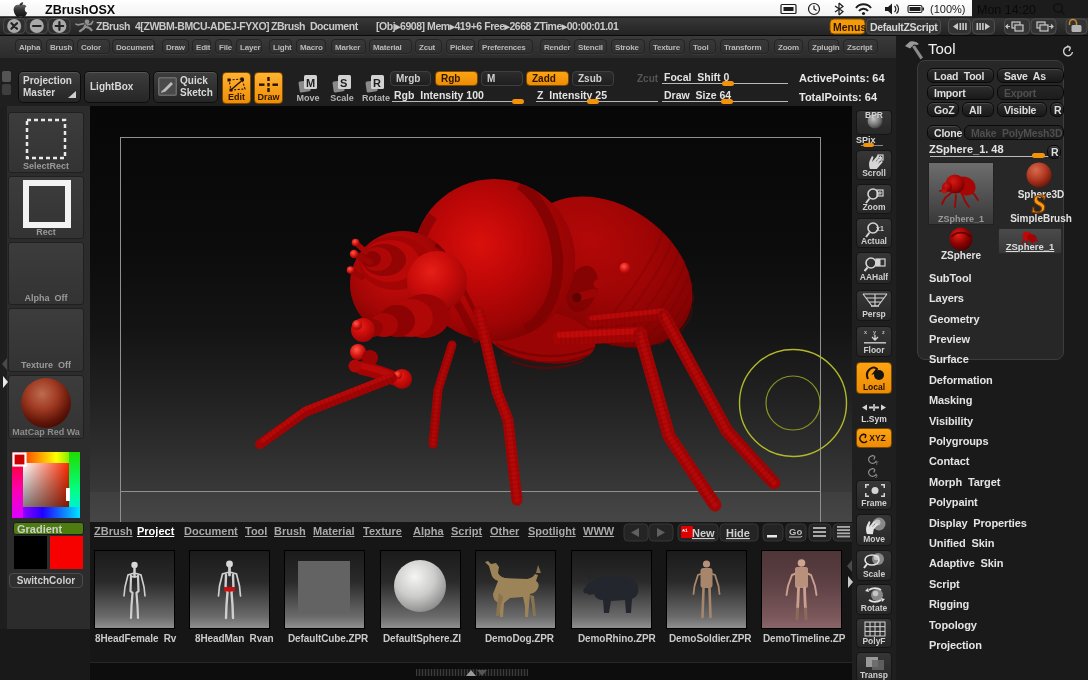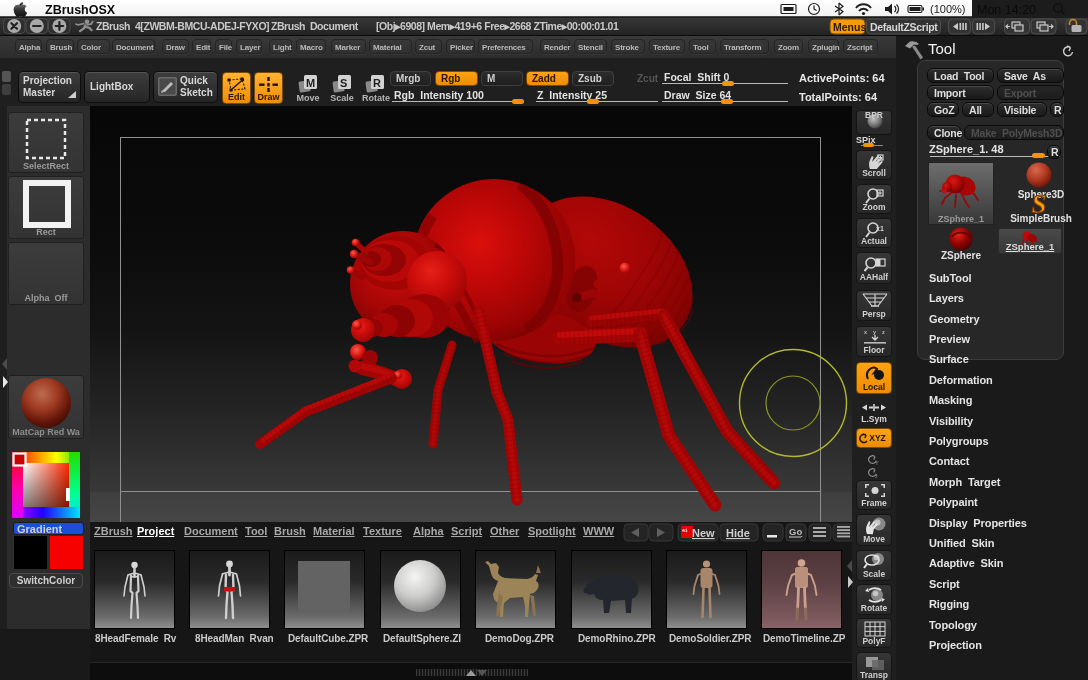--- a/index.html
+++ b/index.html
@@ -307,20 +307,23 @@
       <svg width="50" height="48" style="position:absolute;left:13px;top:3px">
         <rect x="4" y="3" width="42" height="42" fill="none" stroke="#f2f2f2" stroke-width="6"></rect>
       </svg>
       <div class="shlabel">Rect</div>
     </div>
 
     <div class="shbox" style="top:136px;height:63px;">
       <div class="shlabel">Alpha&nbsp; Off</div>
     </div>
 
+    <div class="shbox" style="top:202px;height:64px;">
+      <div class="shlabel">Texture&nbsp; Off</div>
+    </div>
 
     <div class="shbox" style="top:269px;height:64px;">
       <svg width="56" height="52" style="position:absolute;left:9px;top:1px">
         <defs>
           <radialGradient id="matcap" cx="42%" cy="32%" r="68%">
             <stop offset="0%" stop-color="#bc6c52"></stop>
             <stop offset="45%" stop-color="#a03b22"></stop>
             <stop offset="85%" stop-color="#601408"></stop>
             <stop offset="100%" stop-color="#4a0e05"></stop>
           </radialGradient>
@@ -364,21 +367,21 @@
       </defs>
       <rect x="0" y="0" width="68" height="11" fill="url(#hueT)"></rect>
       <rect x="57" y="0" width="11" height="66" fill="url(#hueR)"></rect>
       <rect x="0" y="55" width="68" height="11" fill="url(#hueB)"></rect>
       <rect x="0" y="0" width="11" height="66" fill="url(#hueL)"></rect>
       <rect x="11" y="11" width="46" height="44" fill="url(#sv1)"></rect>
       <rect x="11" y="11" width="46" height="44" fill="url(#sv2)" opacity=".5"></rect>
       <rect x="1.5" y="1.5" width="12" height="12" fill="#cc0000" stroke="#ffffff" stroke-width="2.2"></rect>
       <rect x="54" y="36" width="4" height="13" fill="#ffffff"></rect>
     </svg>
-    <div style="position:absolute;left:13px;top:416px;width:71px;height:13px;background:#1d4ed8;border:1px solid #1c1c1c;border-radius:3px;font-size:11px;font-weight:bold;color:#cfcfcf;line-height:13px;padding-left:3px;">Gradient</div>
+    <div style="position:absolute;left:13px;top:416px;width:71px;height:13px;background:#4d7c0f;border:1px solid #1c1c1c;border-radius:3px;font-size:11px;font-weight:bold;color:#cfcfcf;line-height:13px;padding-left:3px;">Gradient</div>
 
     <div style="position:absolute;left:14px;top:430px;width:33px;height:33px;background:#000;"></div>
     <div style="position:absolute;left:50px;top:430px;width:33px;height:33px;background:#f60000;"></div>
     <div style="position:absolute;left:9px;top:467px;width:74px;height:15px;border:1px solid #4c4c4c;border-radius:4px;background:#2f2f2f;color:#cfcfcf;font-size:10px;font-weight:bold;text-align:center;line-height:14px;">SwitchColor</div>
   </div>
   <div class="abs" id="shelfdark"></div>
   <div class="abs" id="canvas">
     <svg width="762" height="416" viewBox="90 106 762 416" style="position:absolute;left:0;top:0">
       <defs>
         <radialGradient id="thorax" cx="41%" cy="40%" r="72%">

